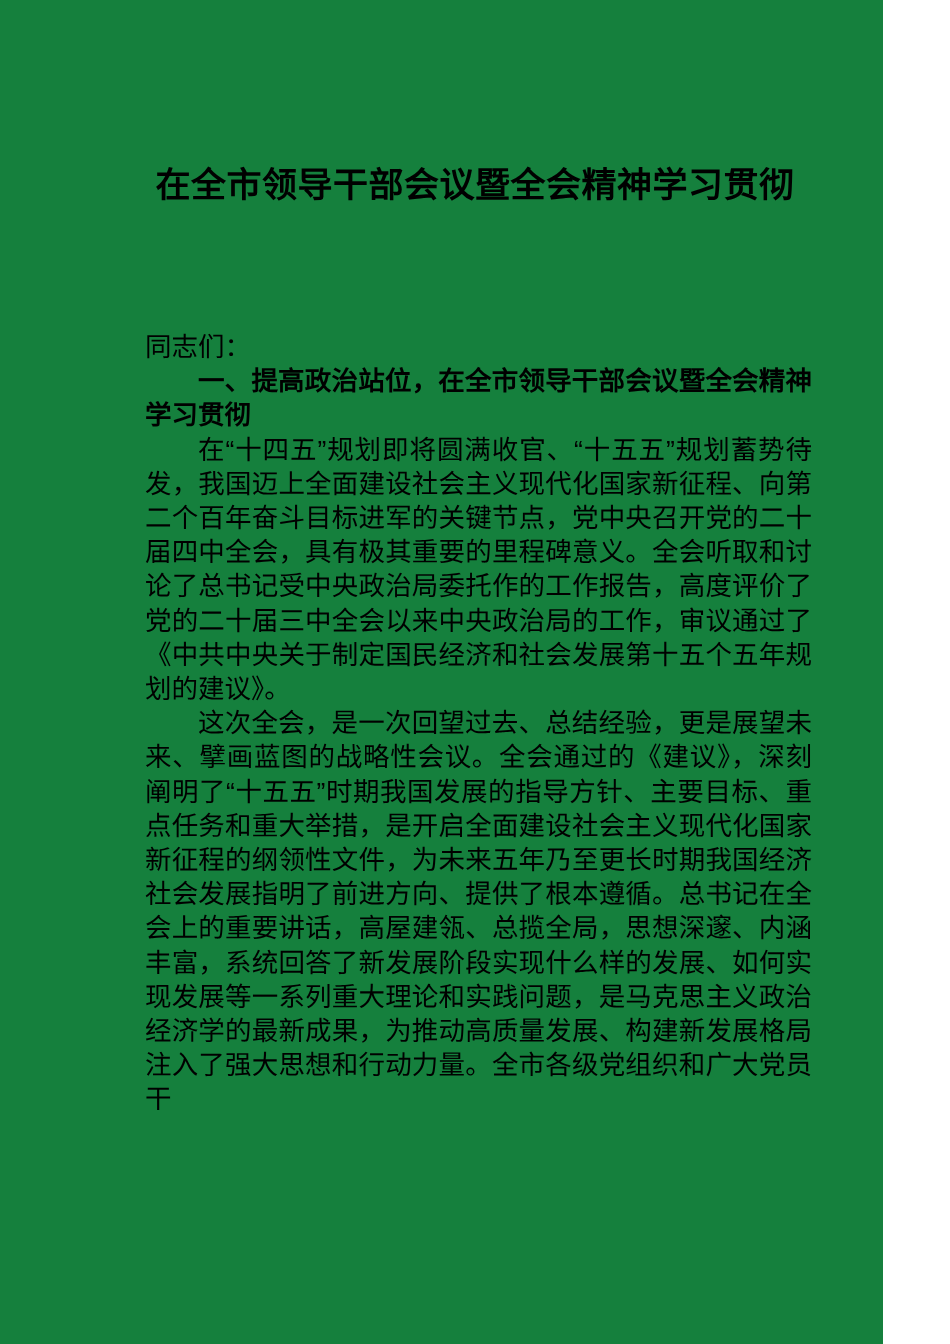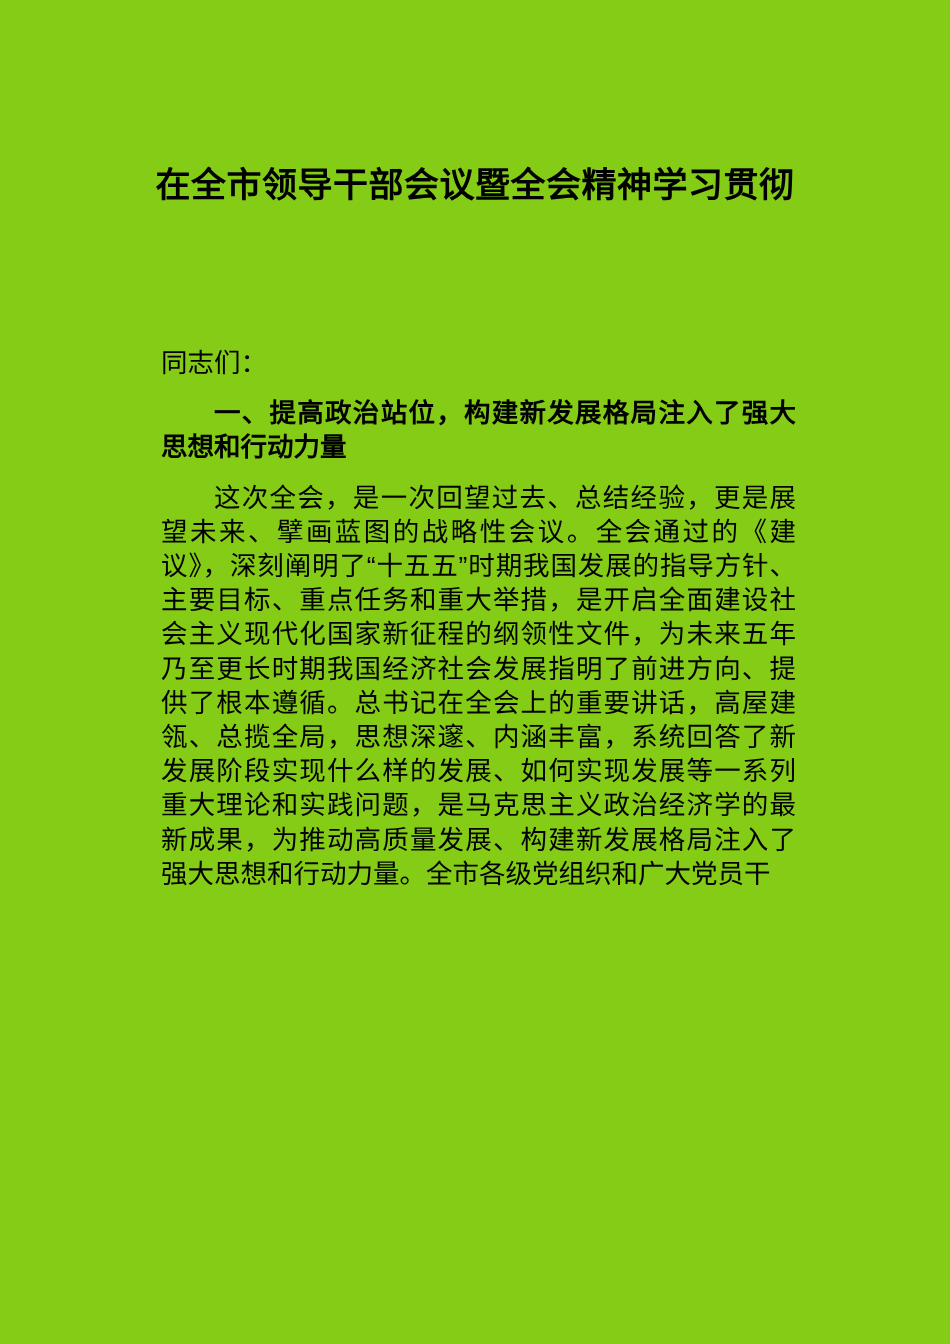--- a/index.html
+++ b/index.html
@@ -2,23 +2,23 @@
 <html lang="zh-CN"><head>
 <meta charset="utf-8">
 <style>
   html, body {
     margin: 0;
     padding: 0;
     background: #ffffff;
   }
   .page {
     position: relative;
-    width: 950px;
+    width: 883px;
     height: 1344px;
-    background: #84cc16;
+    background: #15803d;
     color: #000000;
     font-family: "Liberation Sans", "DejaVu Sans", sans-serif;
     overflow: hidden;
   }
   .doc-title {
     position: absolute;
     top: 150px;
     left: 141px;
     width: 668px;
     text-align: center;
@@ -30,36 +30,37 @@
   .doc-body {
     position: absolute;
     top: 330px;
     left: 145px;
     width: 667px;
     font-size: 26.5px;
     line-height: 34.2px;
     text-align: justify;
   }
   .doc-body p.para {
-    margin: 16px;
+    margin: 0;
     padding: 0;
     text-indent: 2em;
   }
   .doc-body p.salutation {
     text-indent: 0;
   }
   .doc-body p.heading {
     font-weight: bold;
   }
 </style>
 </head>
 <body>
 
 <div class="page">
   <div class="doc-title">
     <div>在全市领导干部会议暨全会精神学习贯彻</div>
   </div>
   <div class="doc-body">
       <p class="para salutation">同志们：</p>
-      <p class="para heading">一、提高政治站位，构建新发展格局注入了强大思想和行动力量</p>
+      <p class="para heading">一、提高政治站位，在全市领导干部会议暨全会精神学习贯彻</p>
+      <p class="para body">在“十四五”规划即将圆满收官、“十五五”规划蓄势待发，我国迈上全面建设社会主义现代化国家新征程、向第二个百年奋斗目标进军的关键节点，党中央召开党的二十届四中全会，具有极其重要的里程碑意义。全会听取和讨论了总书记受中央政治局委托作的工作报告，高度评价了党的二十届三中全会以来中央政治局的工作，审议通过了《中共中央关于制定国民经济和社会发展第十五个五年规划的建议》。</p>
       <p class="para body">这次全会，是一次回望过去、总结经验，更是展望未来、擘画蓝图的战略性会议。全会通过的《建议》，深刻阐明了“十五五”时期我国发展的指导方针、主要目标、重点任务和重大举措，是开启全面建设社会主义现代化国家新征程的纲领性文件，为未来五年乃至更长时期我国经济社会发展指明了前进方向、提供了根本遵循。总书记在全会上的重要讲话，高屋建瓴、总揽全局，思想深邃、内涵丰富，系统回答了新发展阶段实现什么样的发展、如何实现发展等一系列重大理论和实践问题，是马克思主义政治经济学的最新成果，为推动高质量发展、构建新发展格局注入了强大思想和行动力量。全市各级党组织和广大党员干</p>
     </div>
 </div>
 
 </body></html>

